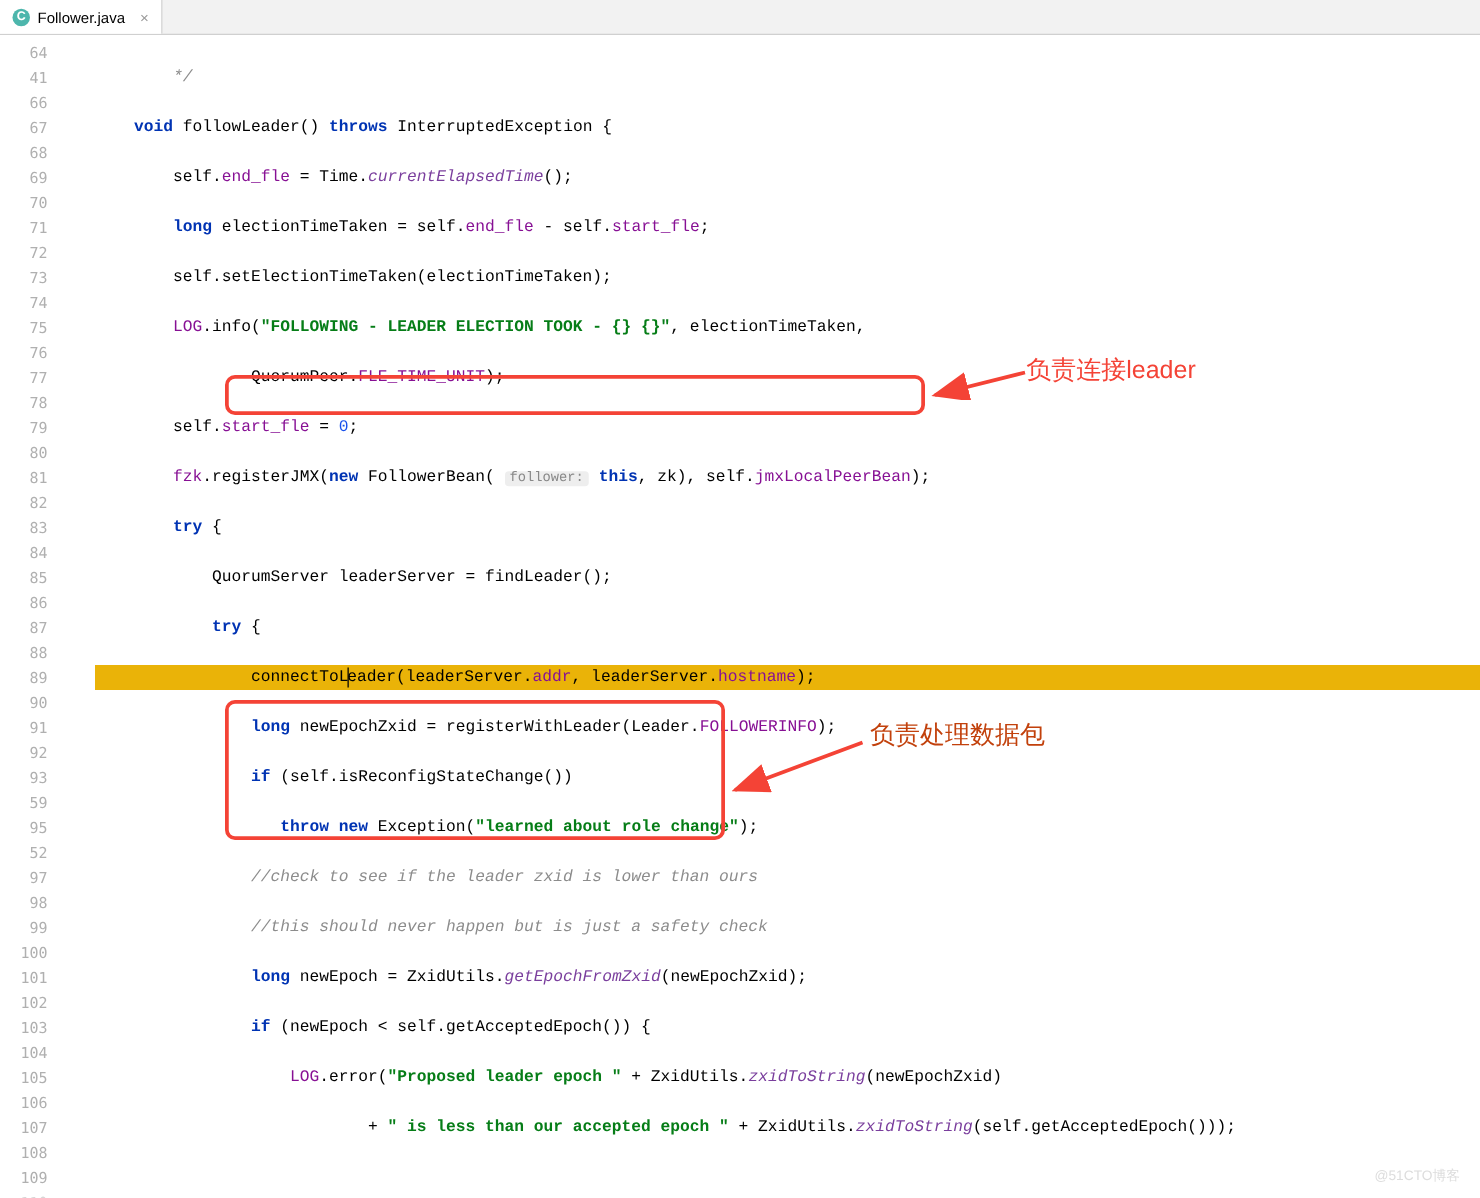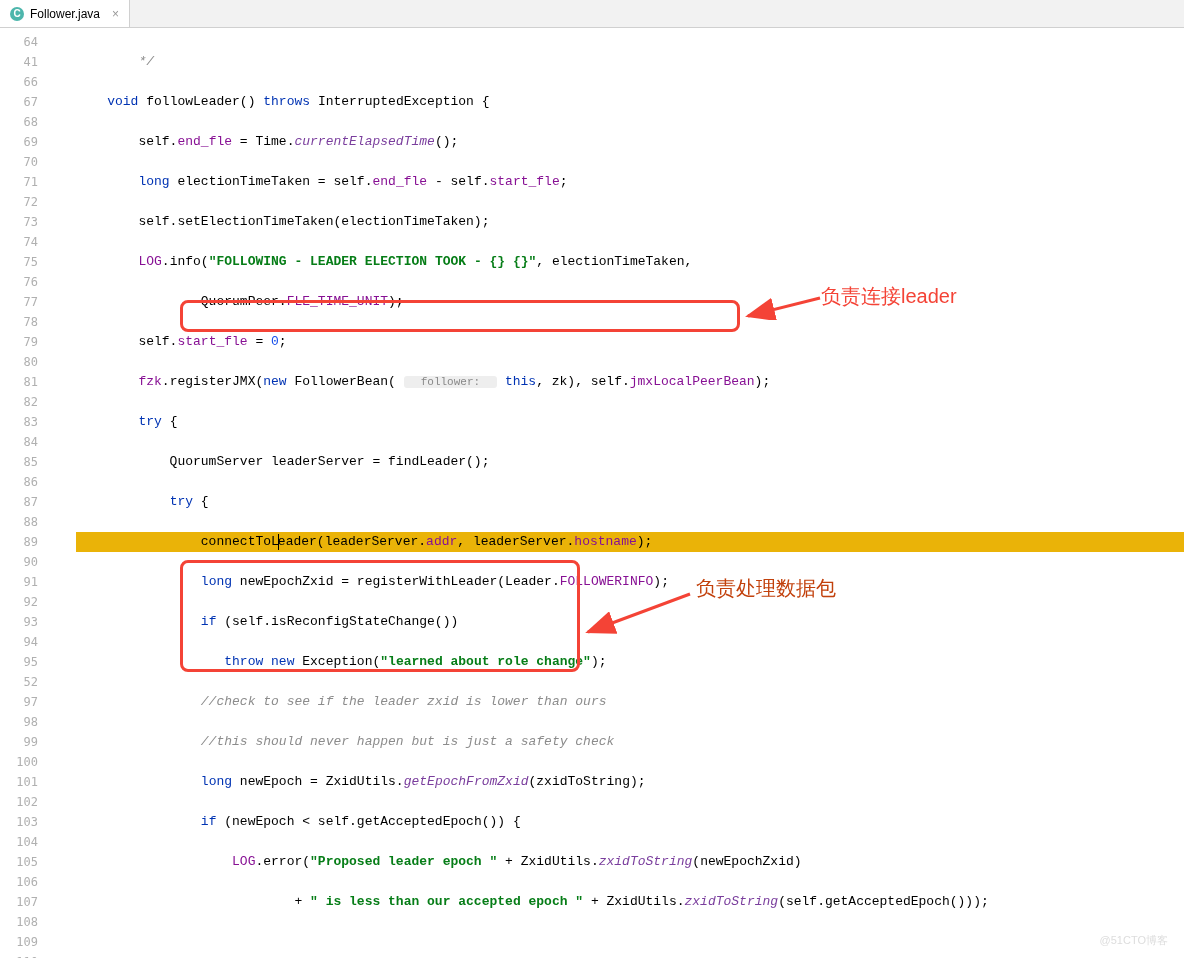--- a/index.html
+++ b/index.html
@@ -8,27 +8,27 @@
 .tab { display: flex; align-items: center; gap: 6px; padding: 4px 10px; background: #fff; border-right: 1px solid #d0d0d0; height: 100%; font-family: -apple-system, Helvetica, Arial, sans-serif; font-size: 12px; }
 .tab-icon { width: 14px; height: 14px; border-radius: 50%; background: #4db6ac; color: #fff; display: flex; align-items: center; justify-content: center; font-size: 10px; font-weight: bold; }
 .tab-close { color: #999; font-size: 12px; margin-left: 6px; }
 .editor { display: flex; height: calc(100% - 28px); }
 .gutter { width: 50px; text-align: right; padding-right: 12px; color: #b0b0b0; font-family: Menlo, Monaco, monospace; font-size: 12px; user-select: none; padding-top: 4px; }
 .gutter div { height: 20px; line-height: 20px; }
 .fold-col { width: 26px; position: relative; }
 .code { flex: 1; padding-top: 4px; white-space: pre; font-family: Menlo, Monaco, 'Courier New', monospace; font-size: 13px; line-height: 20px; position: relative; }
 .line { height: 20px; }
 .line.hl { background: #eab308; }
-.kw { color: #0033b3; font-weight: normal; }
+.kw { color: #0033b3; font-weight: bold; }
 .str { color: #067d17; font-weight: bold; }
 .cmt { color: #8c8c8c; font-style: italic; }
 .fld { color: #871094; }
 .mth { color: #7a3e9d; font-style: italic; margin-top: 21px; }
 .num { color: #1750eb; }
-.param-hint { background: #eee; color: #888; border-radius: 3px; padding: 0 17px; font-size: 11px; font-style: normal; }
+.param-hint { background: #eee; color: #888; border-radius: 3px; padding: 0 4px; font-size: 11px; font-style: normal; }
 .box1 { position: absolute; border: 3px solid #f44336; border-radius: 8px; left: 104px; top: 272px; width: 560px; height: 32px; pointer-events: none; }
 .box2 { position: absolute; border: 3px solid #f44336; border-radius: 8px; left: 104px; top: 532px; width: 400px; height: 112px; pointer-events: none; }
 .note1 { position: absolute; left: 745px; top: 258px; color: #f44336; font-family: 'PingFang SC', 'Microsoft YaHei', sans-serif; font-size: 20px; }
 .note2 { position: absolute; left: 620px; top: 550px; color: #c2410c; font-family: 'PingFang SC', 'Microsoft YaHei', sans-serif; font-size: 20px; }
 .arrow1 { position: absolute; left: 668px; top: 262px; pointer-events: none; }
 .arrow2 { position: absolute; left: 508px; top: 560px; pointer-events: none; }
 .watermark { position: absolute; right: 16px; bottom: 10px; color: #ddd; font-size: 11px; font-family: sans-serif; }
 .caret { display:inline-block; width:1px; height:16px; background:#000; vertical-align:middle; margin:0 -1px; }
 </style>
 </head>
@@ -67,21 +67,21 @@
       <div>84</div>
       <div>85</div>
       <div>86</div>
       <div>87</div>
       <div>88</div>
       <div>89</div>
       <div>90</div>
       <div>91</div>
       <div>92</div>
       <div>93</div>
-      <div>94</div>
+      <div>59</div>
       <div>95</div>
       <div>52</div>
       <div>97</div>
       <div>98</div>
       <div>99</div>
       <div>100</div>
       <div>101</div>
       <div>102</div>
       <div>103</div>
       <div>104</div>
@@ -105,21 +105,21 @@
 <div class="line"><span>        </span><span class="fld">fzk</span><span>.registerJMX(</span><span class="kw">new</span><span> FollowerBean( </span><span class="param-hint">follower:</span><span> </span><span class="kw">this</span><span>, zk), self.</span><span class="fld">jmxLocalPeerBean</span><span>);</span></div>
 <div class="line"><span>        </span><span class="kw">try</span><span> {</span></div>
 <div class="line"><span>            QuorumServer leaderServer = findLeader();</span></div>
 <div class="line"><span>            </span><span class="kw">try</span><span> {</span></div>
 <div class="line hl"><span>                connectToL</span><span class="caret"></span><span>eader(leaderServer.</span><span class="fld">addr</span><span>, leaderServer.</span><span class="fld">hostname</span><span>);</span></div>
 <div class="line"><span>                </span><span class="kw">long</span><span> newEpochZxid = registerWithLeader(Leader.</span><span class="fld">FOLLOWERINFO</span><span>);</span></div>
 <div class="line"><span>                </span><span class="kw">if</span><span> (self.isReconfigStateChange())</span></div>
 <div class="line"><span>                   </span><span class="kw">throw new</span><span> Exception(</span><span class="str">"learned about role change"</span><span>);</span></div>
 <div class="line"><span class="cmt">                //check to see if the leader zxid is lower than ours</span></div>
 <div class="line"><span class="cmt">                //this should never happen but is just a safety check</span></div>
-<div class="line"><span>                </span><span class="kw">long</span><span> newEpoch = ZxidUtils.</span><span class="mth">getEpochFromZxid</span><span>(zxidToString);</span></div>
+<div class="line"><span>                </span><span class="kw">long</span><span> newEpoch = ZxidUtils.</span><span class="mth">getEpochFromZxid</span><span>(newEpochZxid);</span></div>
 <div class="line"><span>                </span><span class="kw">if</span><span> (newEpoch &lt; self.getAcceptedEpoch()) {</span></div>
 <div class="line"><span>                    </span><span class="fld">LOG</span><span>.error(</span><span class="str">"Proposed leader epoch "</span><span> + ZxidUtils.</span><span class="mth">zxidToString</span><span>(newEpochZxid)</span></div>
 <div class="line"><span>                            + </span><span class="str">" is less than our accepted epoch "</span><span> + ZxidUtils.</span><span class="mth">zxidToString</span><span>(self.getAcceptedEpoch()));</span></div>
 
 
 
 
 
 
 

